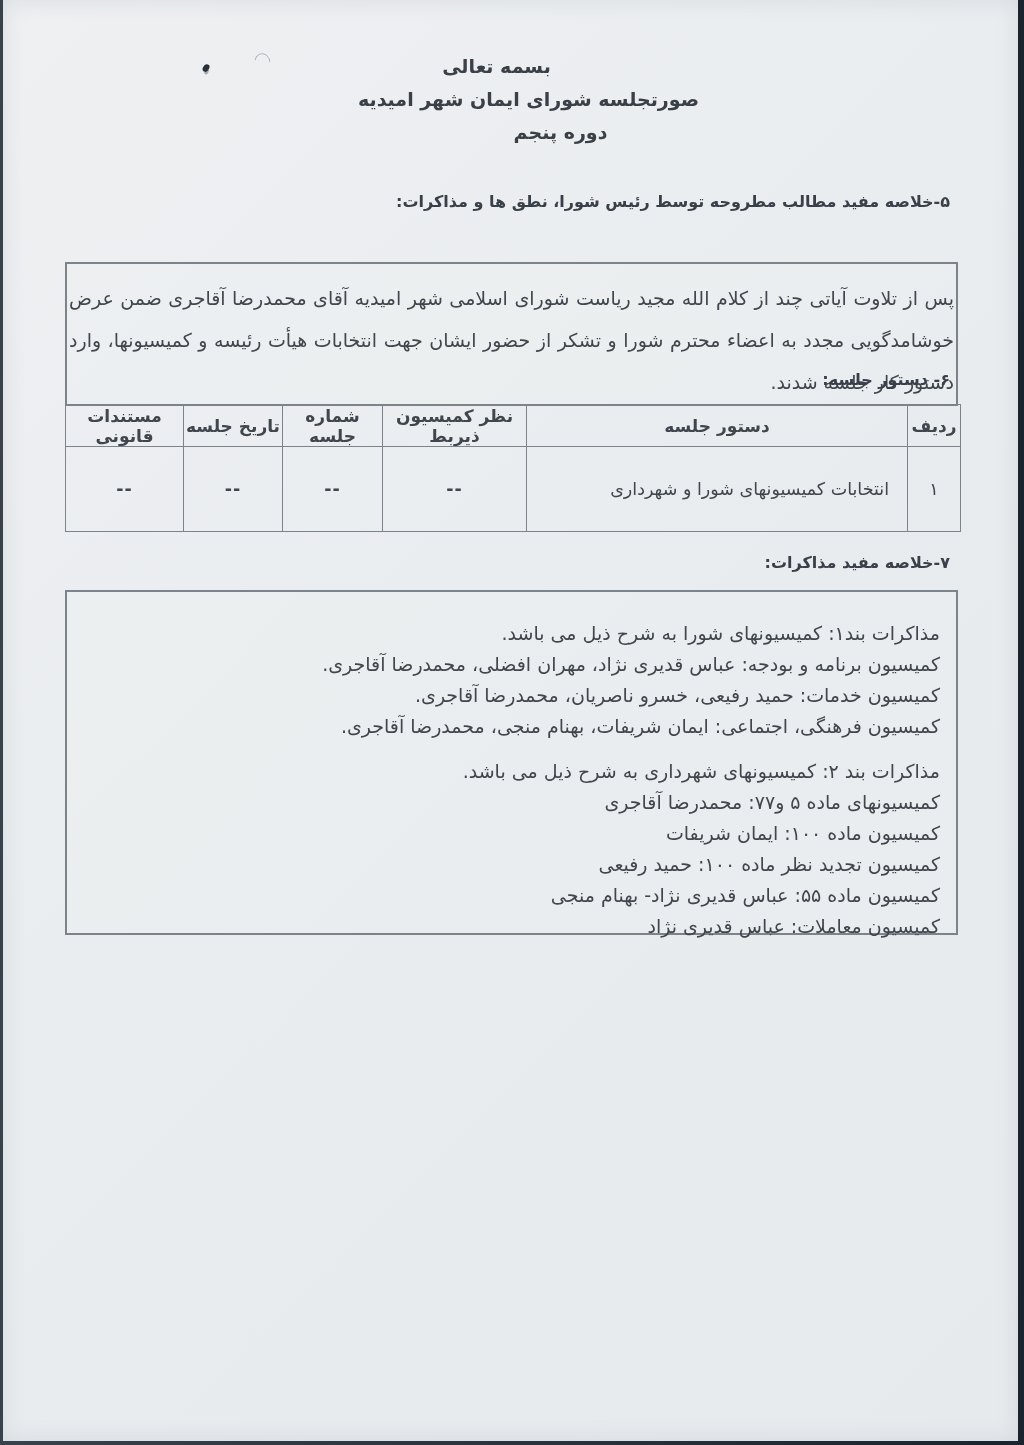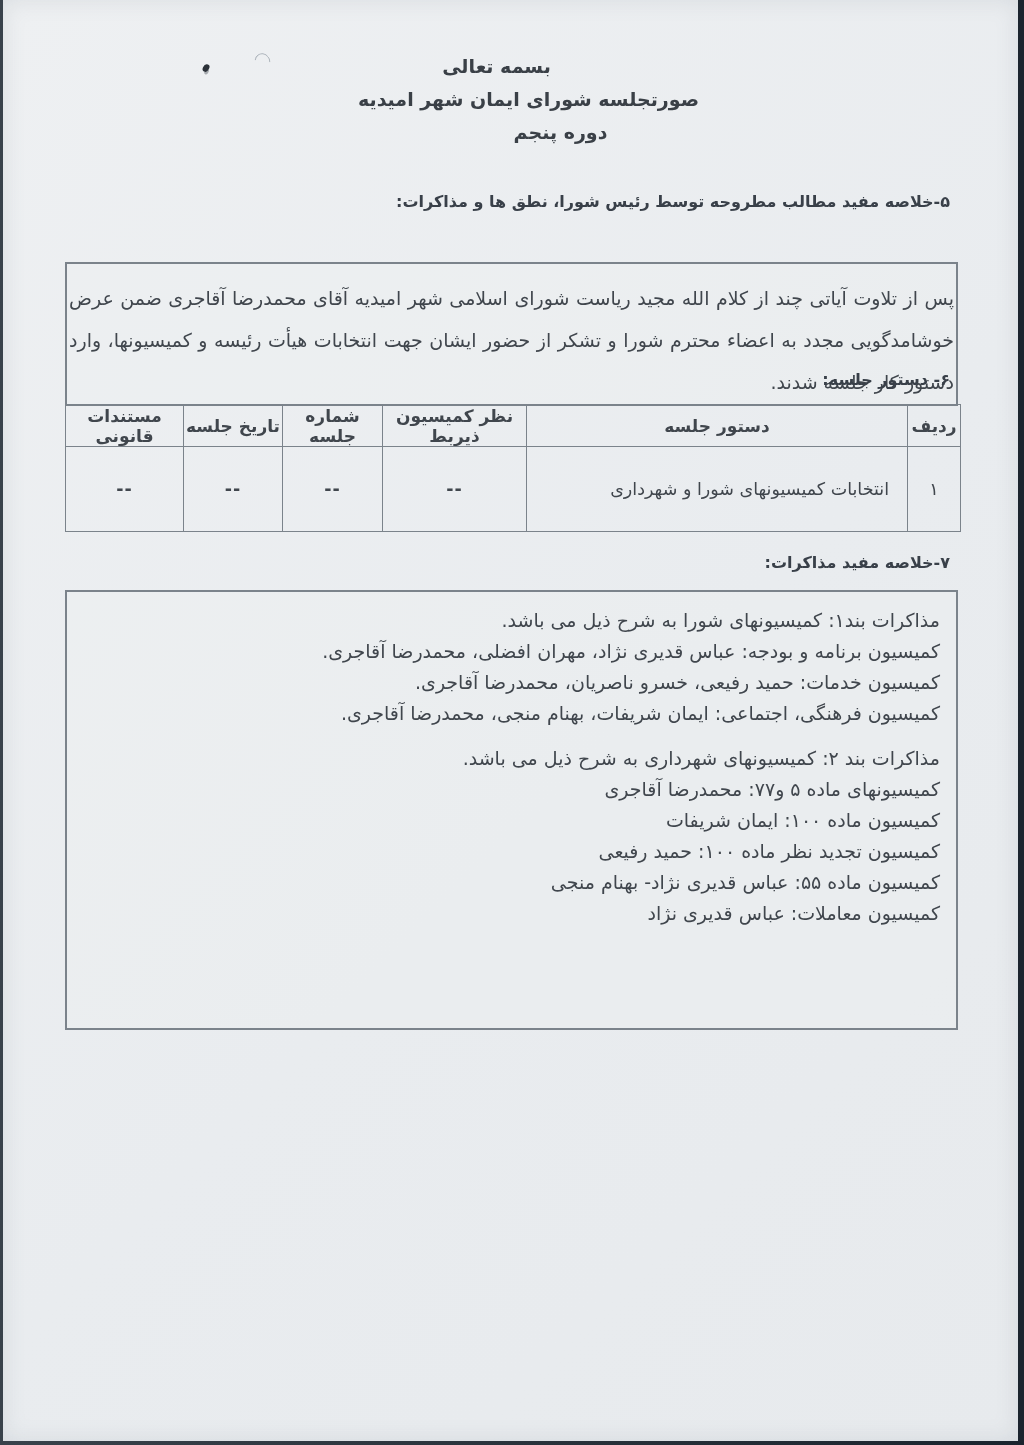--- a/index.html
+++ b/index.html
@@ -41,21 +41,21 @@
     position:absolute;left:62px;width:893px;
     border:2px solid #7b838b;
     background:rgba(238,240,242,0.35);
     box-sizing:border-box;
   }
   .box-s5{top:228px;height:144px;padding:13px 2px;margin-top:34px;}
   .box-s5 p{
     margin:0;font-size:19px;line-height:42px;
     text-align:justify;color:#40464d;
   }
-  .box-s7{top:590px;height:440px;padding:13px 16px;}
+  .box-s7{top:590px;height:345px;padding:26px 16px;}
   .minutes-line{
     font-size:19px;line-height:31px;color:#40464d;
     text-align:right;white-space:nowrap;
   }
   .minutes-line.para-break{margin-top:14px;}
   .agenda-table{
     position:absolute;left:62px;top:404px;width:893px;
     border-collapse:collapse;table-layout:fixed;
     direction:rtl;
   }

